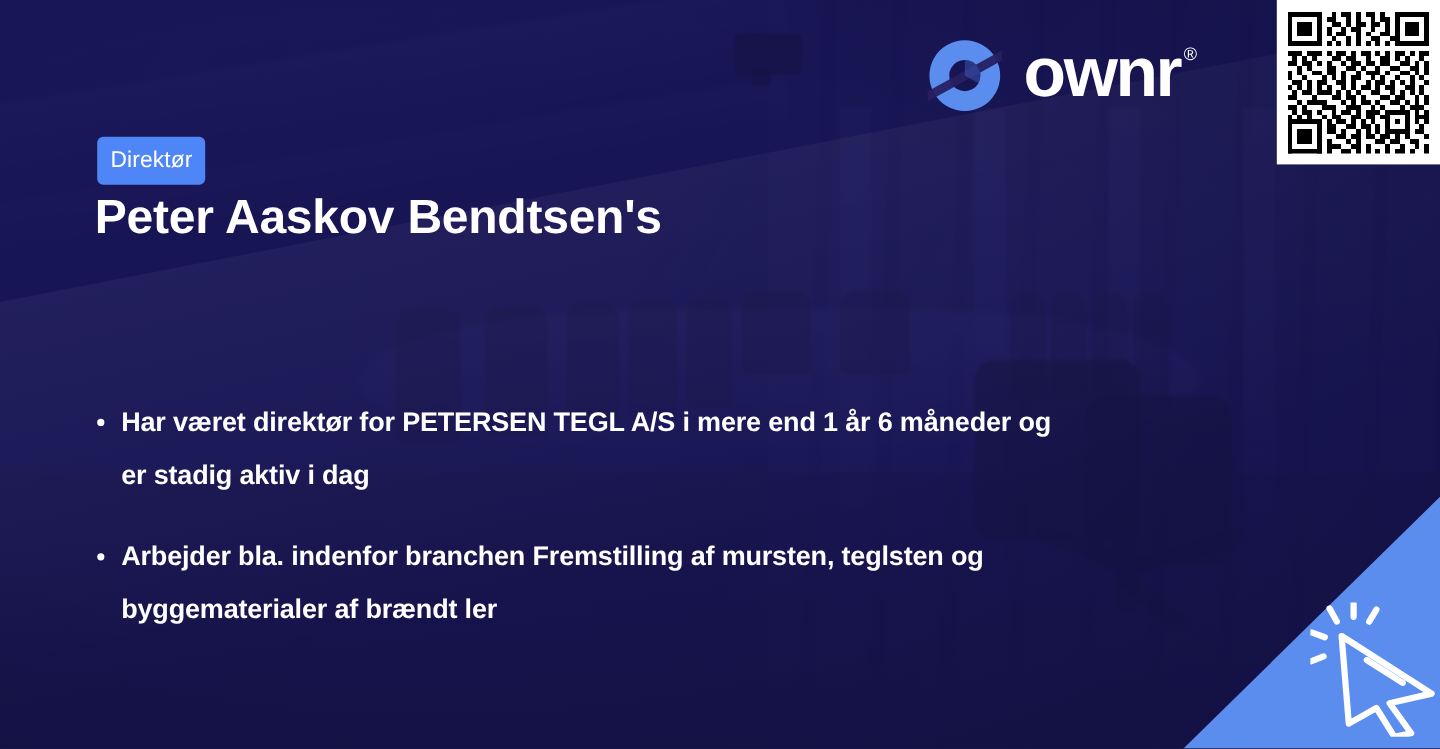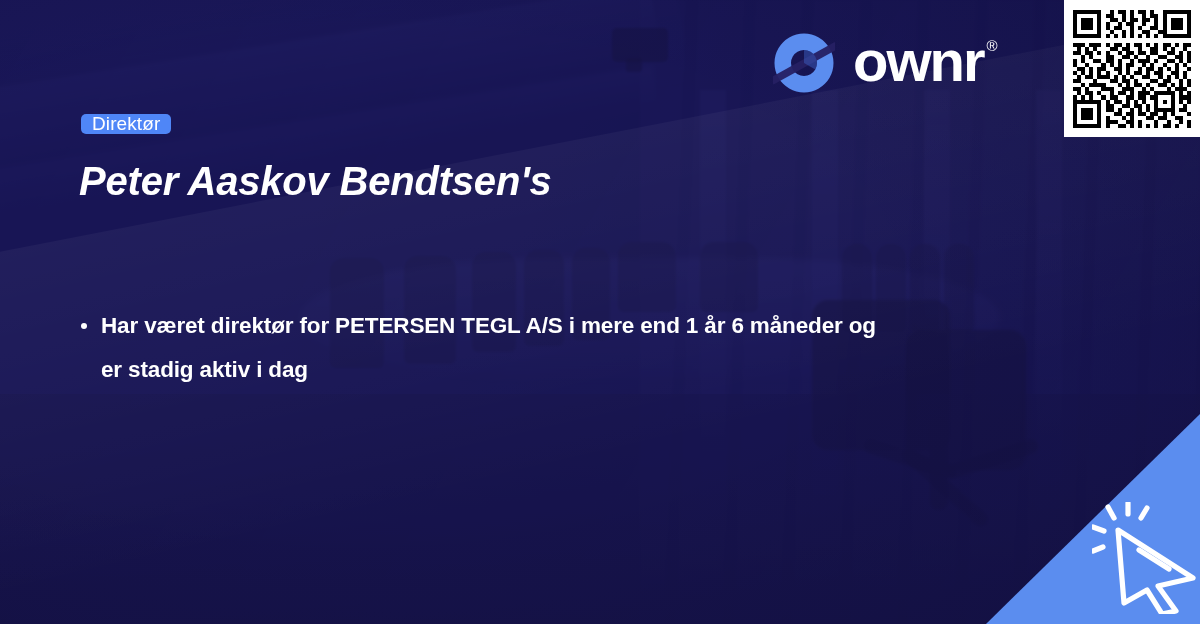--- a/index.html
+++ b/index.html
@@ -153,56 +153,55 @@
   
   .content {
     position: absolute;
     left: 0; top: 0;
     width: 1200px; height: 624px;
   }
 
   .badge {
     position: absolute;
     left: 81px; top: 114px;
-    height: 20px;
+    height: 40px;
     padding: 0 11px;
     display: flex;
     align-items: center;
     border-radius: 5px;
     background: #4f86f7;
     color: #ffffff;
     font-size: 19px;
     letter-spacing: .1px;
   }
 
   .headline {
     position: absolute;
     left: 79px; top: 155px;
     width: 700px;
     color: #ffffff;
-    font-style: italic;
   }
   .headline .line1 {
     font-size: 40px;
     font-weight: 700;
     line-height: 52px;
     letter-spacing: -.2px;
     white-space: nowrap;
   }
   .headline .line2 {
     font-size: 32px;
     font-weight: 400;
     line-height: 46px;
     letter-spacing: -.1px;
     white-space: nowrap;
   }
 
   .bullets {
     position: absolute;
-    left: 80px; top: 304px;
+    left: 80px; top: 330px;
     width: 800px;
     margin: 0;
     padding: 0;
     list-style: none;
     color: #ffffff;
   }
   .bullets li {
     position: relative;
     padding-left: 21px;
     margin-bottom: 24px;
@@ -321,20 +320,24 @@
     <div class="badge">Direktør</div>
 
     <div class="headline">
       <div class="line1">Peter Aaskov Bendtsen's</div>
     </div>
 
     <ul class="bullets">
       <li>
         <span class="dot"></span>
         <span>Har været direktør for PETERSEN TEGL A/S i mere end 1 år 6 måneder og er stadig aktiv i dag</span>
+      </li>
+      <li>
+        <span class="dot"></span>
+        <span>Arbejder bla. indenfor branchen Fremstilling af mursten, teglsten og byggematerialer af brændt ler</span>
       </li>
     </ul>
 
     <div class="logo">
       <svg class="logo-mark" viewBox="0 0 62 62">
         <defs>
           <clipPath id="slashclip">
             <path d="M0,62 L0,40 L62,6 L62,0 L0,0 Z"></path>
           </clipPath>
         </defs>

